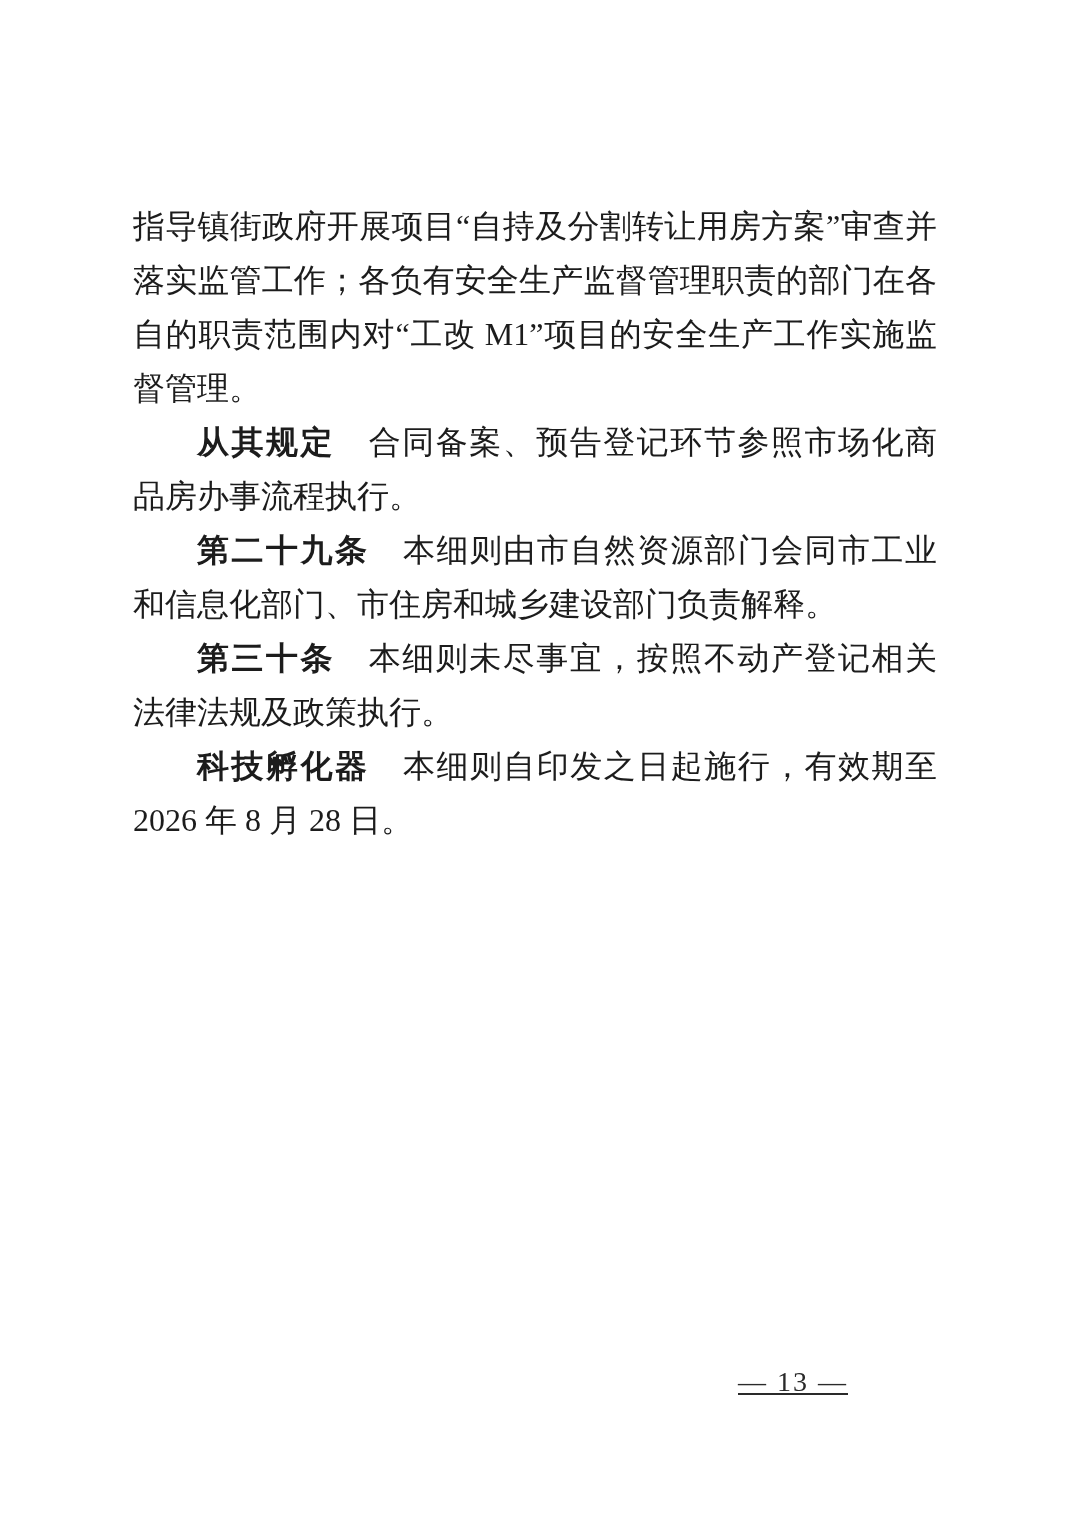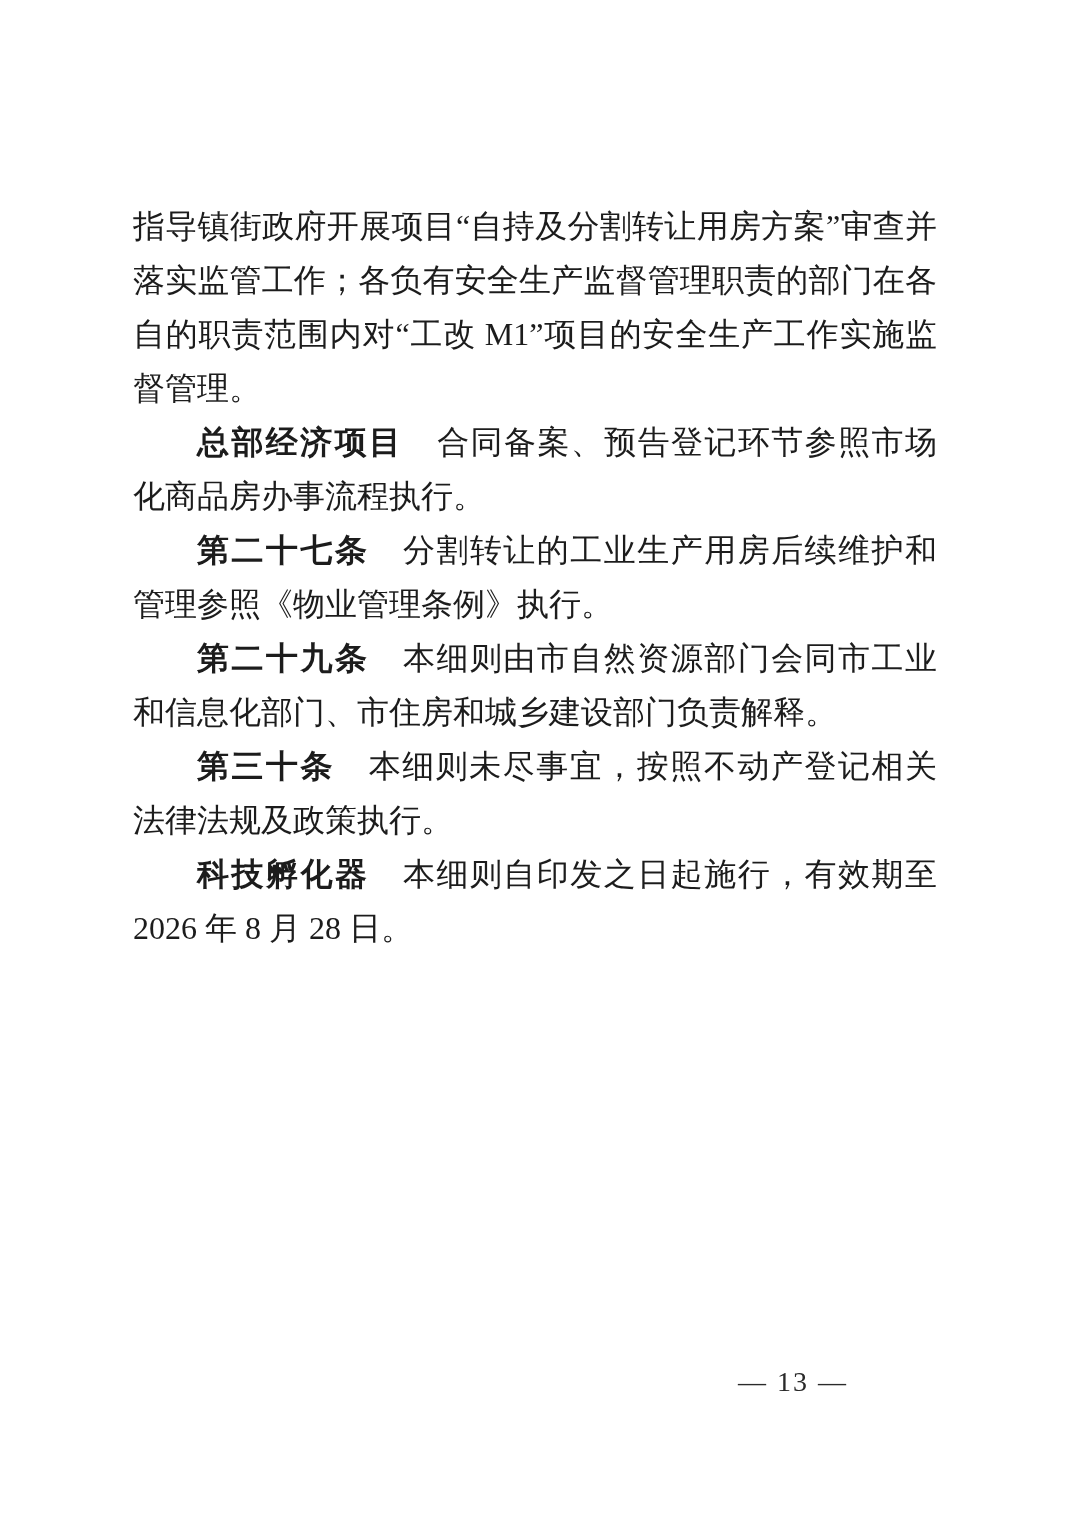--- a/index.html
+++ b/index.html
@@ -43,30 +43,30 @@
   }
   .footer {
     position: absolute;
     top: 1367px;
     right: 134px;
     font-size: 28px;
     line-height: 30px;
     color: #2a2a2a;
     font-family: "Liberation Serif", "DejaVu Serif", serif;
     letter-spacing: 2px;
+    text-decoration: underline;
   }
 </style>
 </head>
 <body>
 
 <div class="page">
   <div class="body-text" id="doc-body">
       <p class="para"><span>指导镇街政府开展项目“自持及分割转让用房方案”审查并落实监管工作；各负有安全生产监督管理职责的部门在各自的职责范围内对“工改 M1”项目的安全生产工作实施监督管理。</span></p>
-      <p class="para indent"><b class="clause">总部经济项目</b><span>合同备案、预告登记环节参照市场化商品房办事流程执行。</span></p>
-      <p class="para indent"><b class="clause">第二十七条</b><span>分割转让的工业生产用房后续维护和管理参照《物业管理条例》执行。</span></p>
+      <p class="para indent"><b class="clause">从其规定</b><span>合同备案、预告登记环节参照市场化商品房办事流程执行。</span></p>
       <p class="para indent"><b class="clause">第二十九条</b><span>本细则由市自然资源部门会同市工业和信息化部门、市住房和城乡建设部门负责解释。</span></p>
       <p class="para indent"><b class="clause">第三十条</b><span>本细则未尽事宜，按照不动产登记相关法律法规及政策执行。</span></p>
       <p class="para indent"><b class="clause">科技孵化器</b><span>本细则自印发之日起施行，有效期至 2026 年 8 月 28 日。</span></p>
     </div>
   <div class="footer">
     <span>— 13 —</span>
   </div>
 </div>
 
 </body></html>

